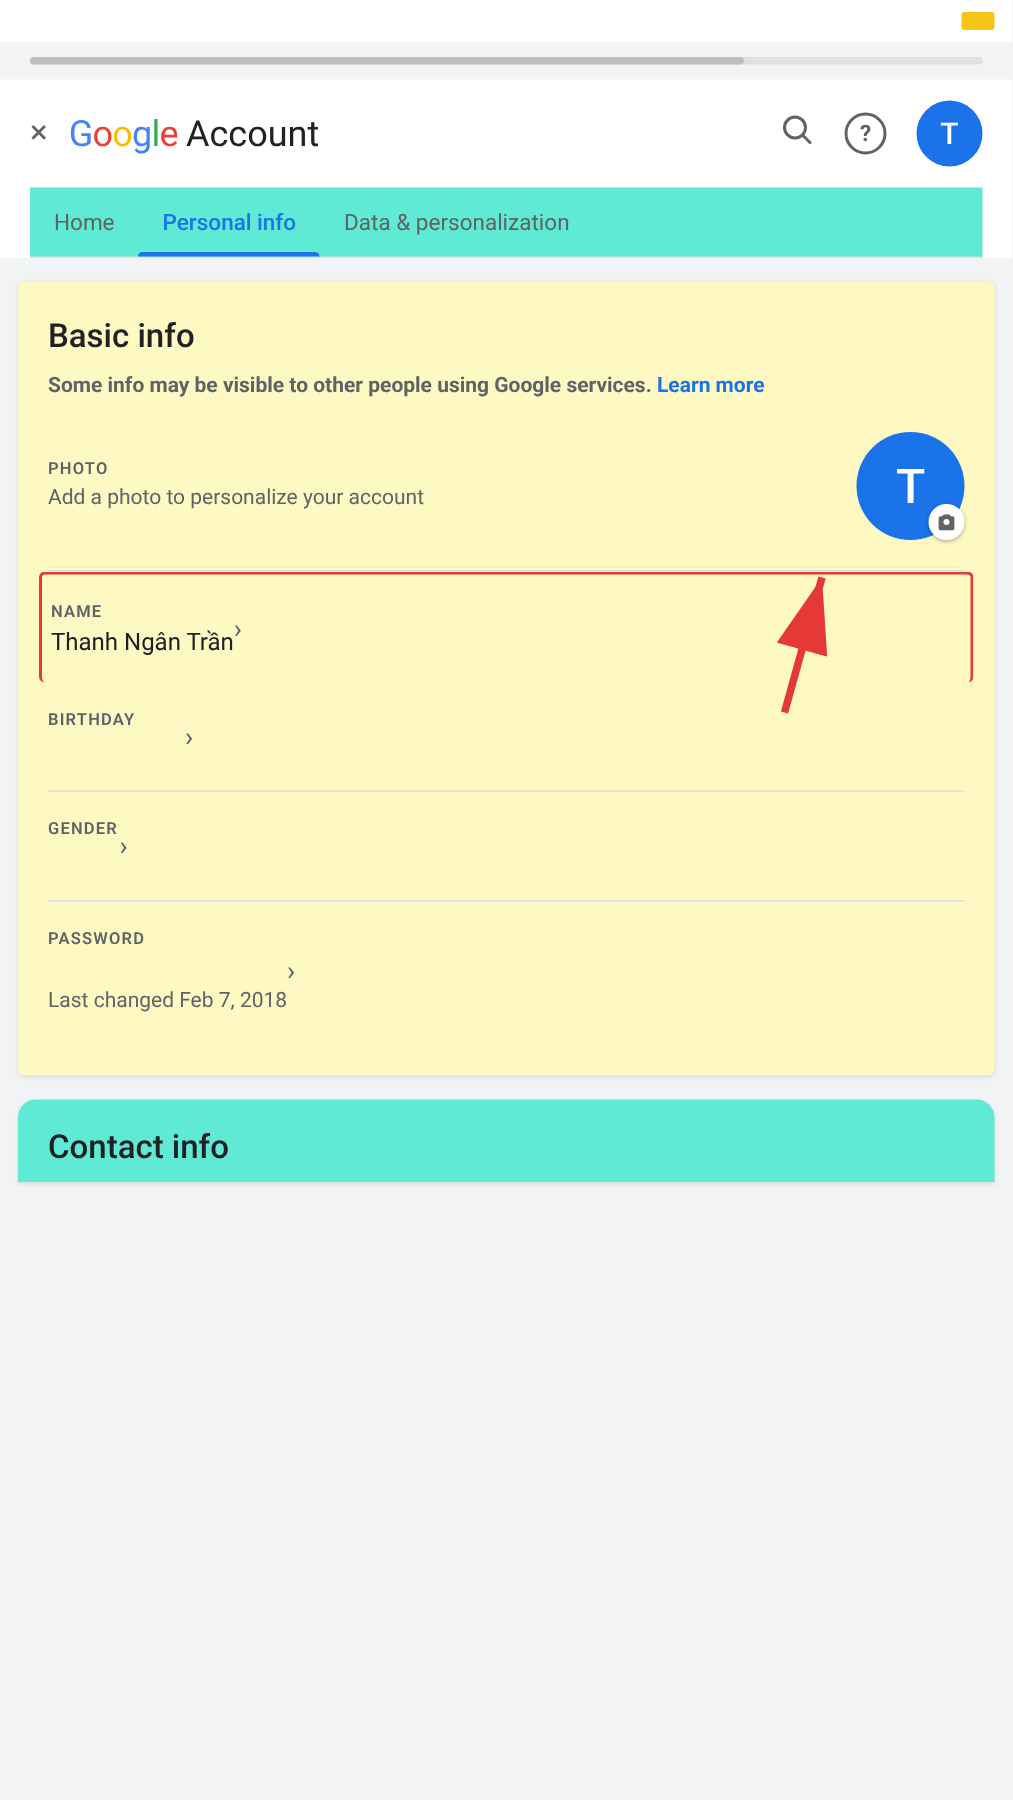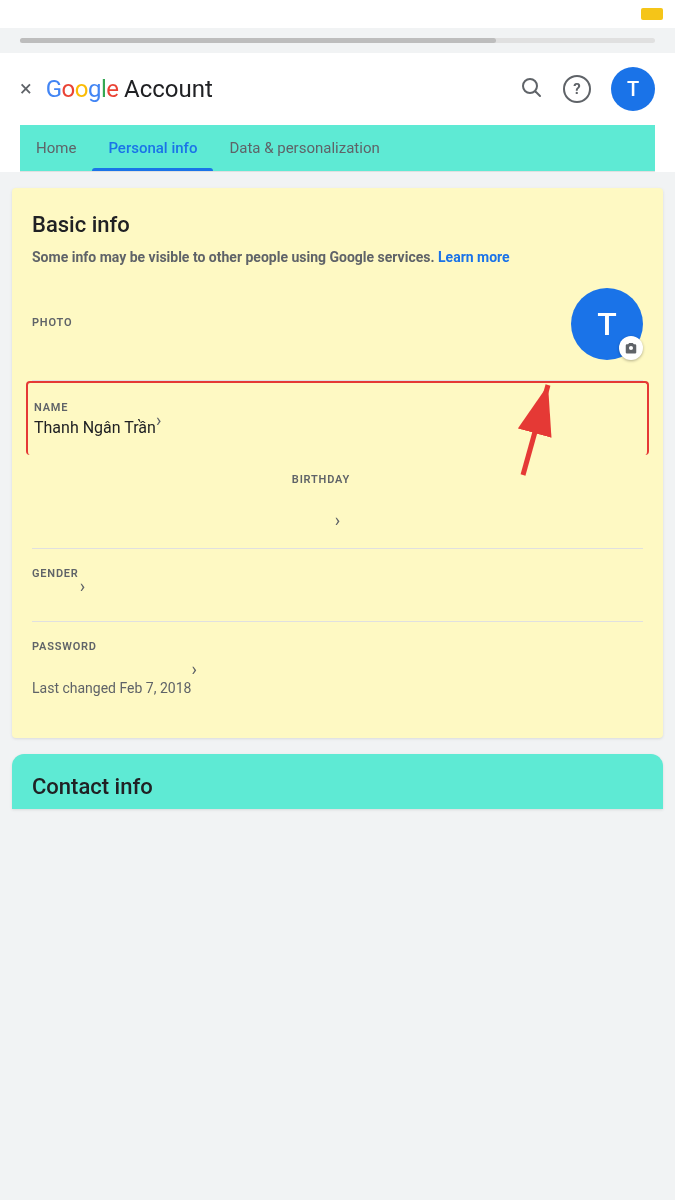--- a/index.html
+++ b/index.html
@@ -321,20 +321,21 @@
   <div class="card">
     <div class="card-title">Basic info</div>
     <div class="card-subtitle">
       <span>Some info may be visible to other people using Google services.</span>
       <a href="#">Learn more</a>
     </div>
 
     <div class="photo-section">
       <div>
         <div class="photo-label">PHOTO</div>
+        <div class="photo-desc">Add a photo to personalize your account</div>
       </div>
       <div class="photo-avatar">
         <span>T</span>
         <div class="camera-badge">
           <svg width="14" height="14" viewBox="0 0 24 24" fill="#5f6368">
             <path d="M12 15.5A3.5 3.5 0 0 1 8.5 12 3.5 3.5 0 0 1 12 8.5a3.5 3.5 0 0 1 3.5 3.5 3.5 3.5 0 0 1-3.5 3.5m7-10H17l-2-2H9L7 5.5H5A2 2 0 0 0 3 7.5v12a2 2 0 0 0 2 2h14a2 2 0 0 0 2-2v-12a2 2 0 0 0-2-2z"></path>
           </svg>
         </div>
       </div>
     </div>
@@ -342,21 +343,21 @@
     <div style="position:relative;">
       <div class="info-row name-row-highlight">
         <div>
           <div class="info-label">NAME</div>
           <div class="info-value">Thanh Ngân Trần</div>
         </div>
         <span class="chevron">›</span>
       </div>
     </div>
 
-    <div class="info-row" style="position:relative;flex-direction:column;">
+    <div class="info-row" style="position:relative;">
       <div>
         <div class="info-label">BIRTHDAY</div>
         <div class="info-value">
           <span class="blurred">&nbsp;&nbsp;&nbsp;&nbsp;&nbsp;&nbsp;&nbsp;&nbsp;&nbsp;&nbsp;&nbsp;&nbsp;&nbsp;&nbsp;&nbsp;&nbsp;&nbsp;&nbsp;&nbsp;&nbsp;&nbsp;&nbsp;&nbsp;</span>
         </div>
       </div>
       <span class="chevron">›</span>
 
       <svg style="position:absolute; right:60px; top:-90px; pointer-events:none; z-index:10;" width="120" height="120" viewBox="0 0 120 120">
 

